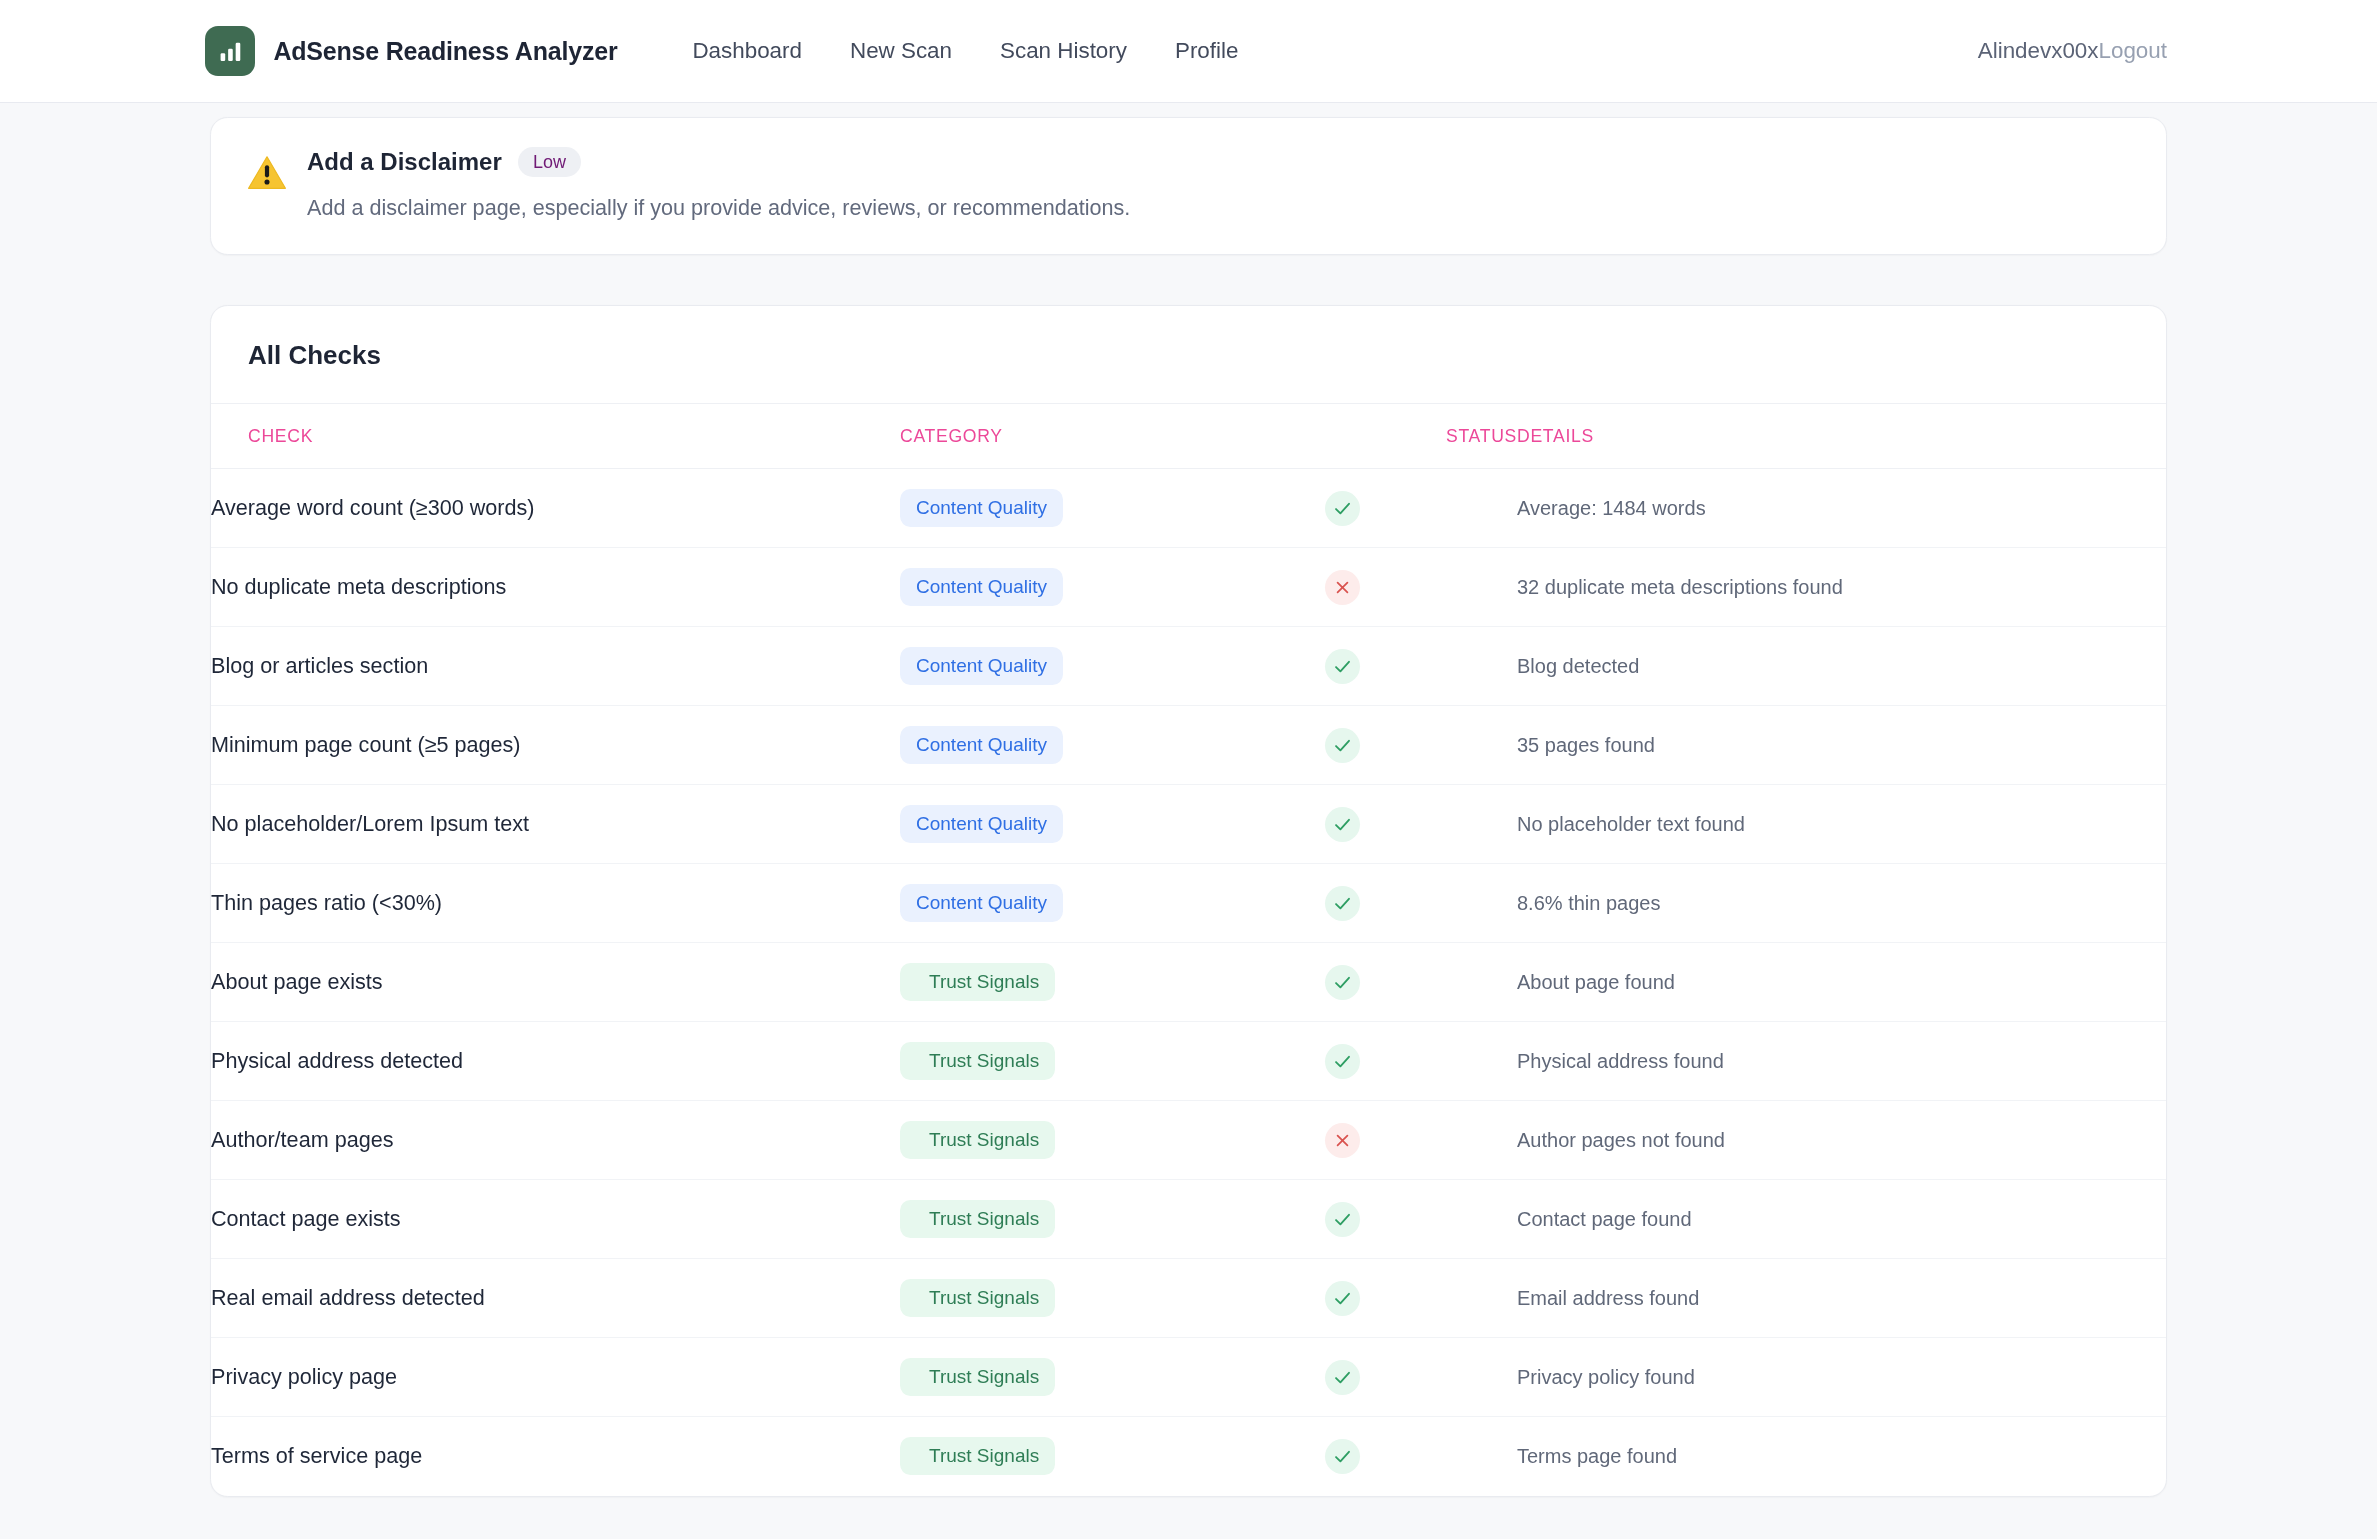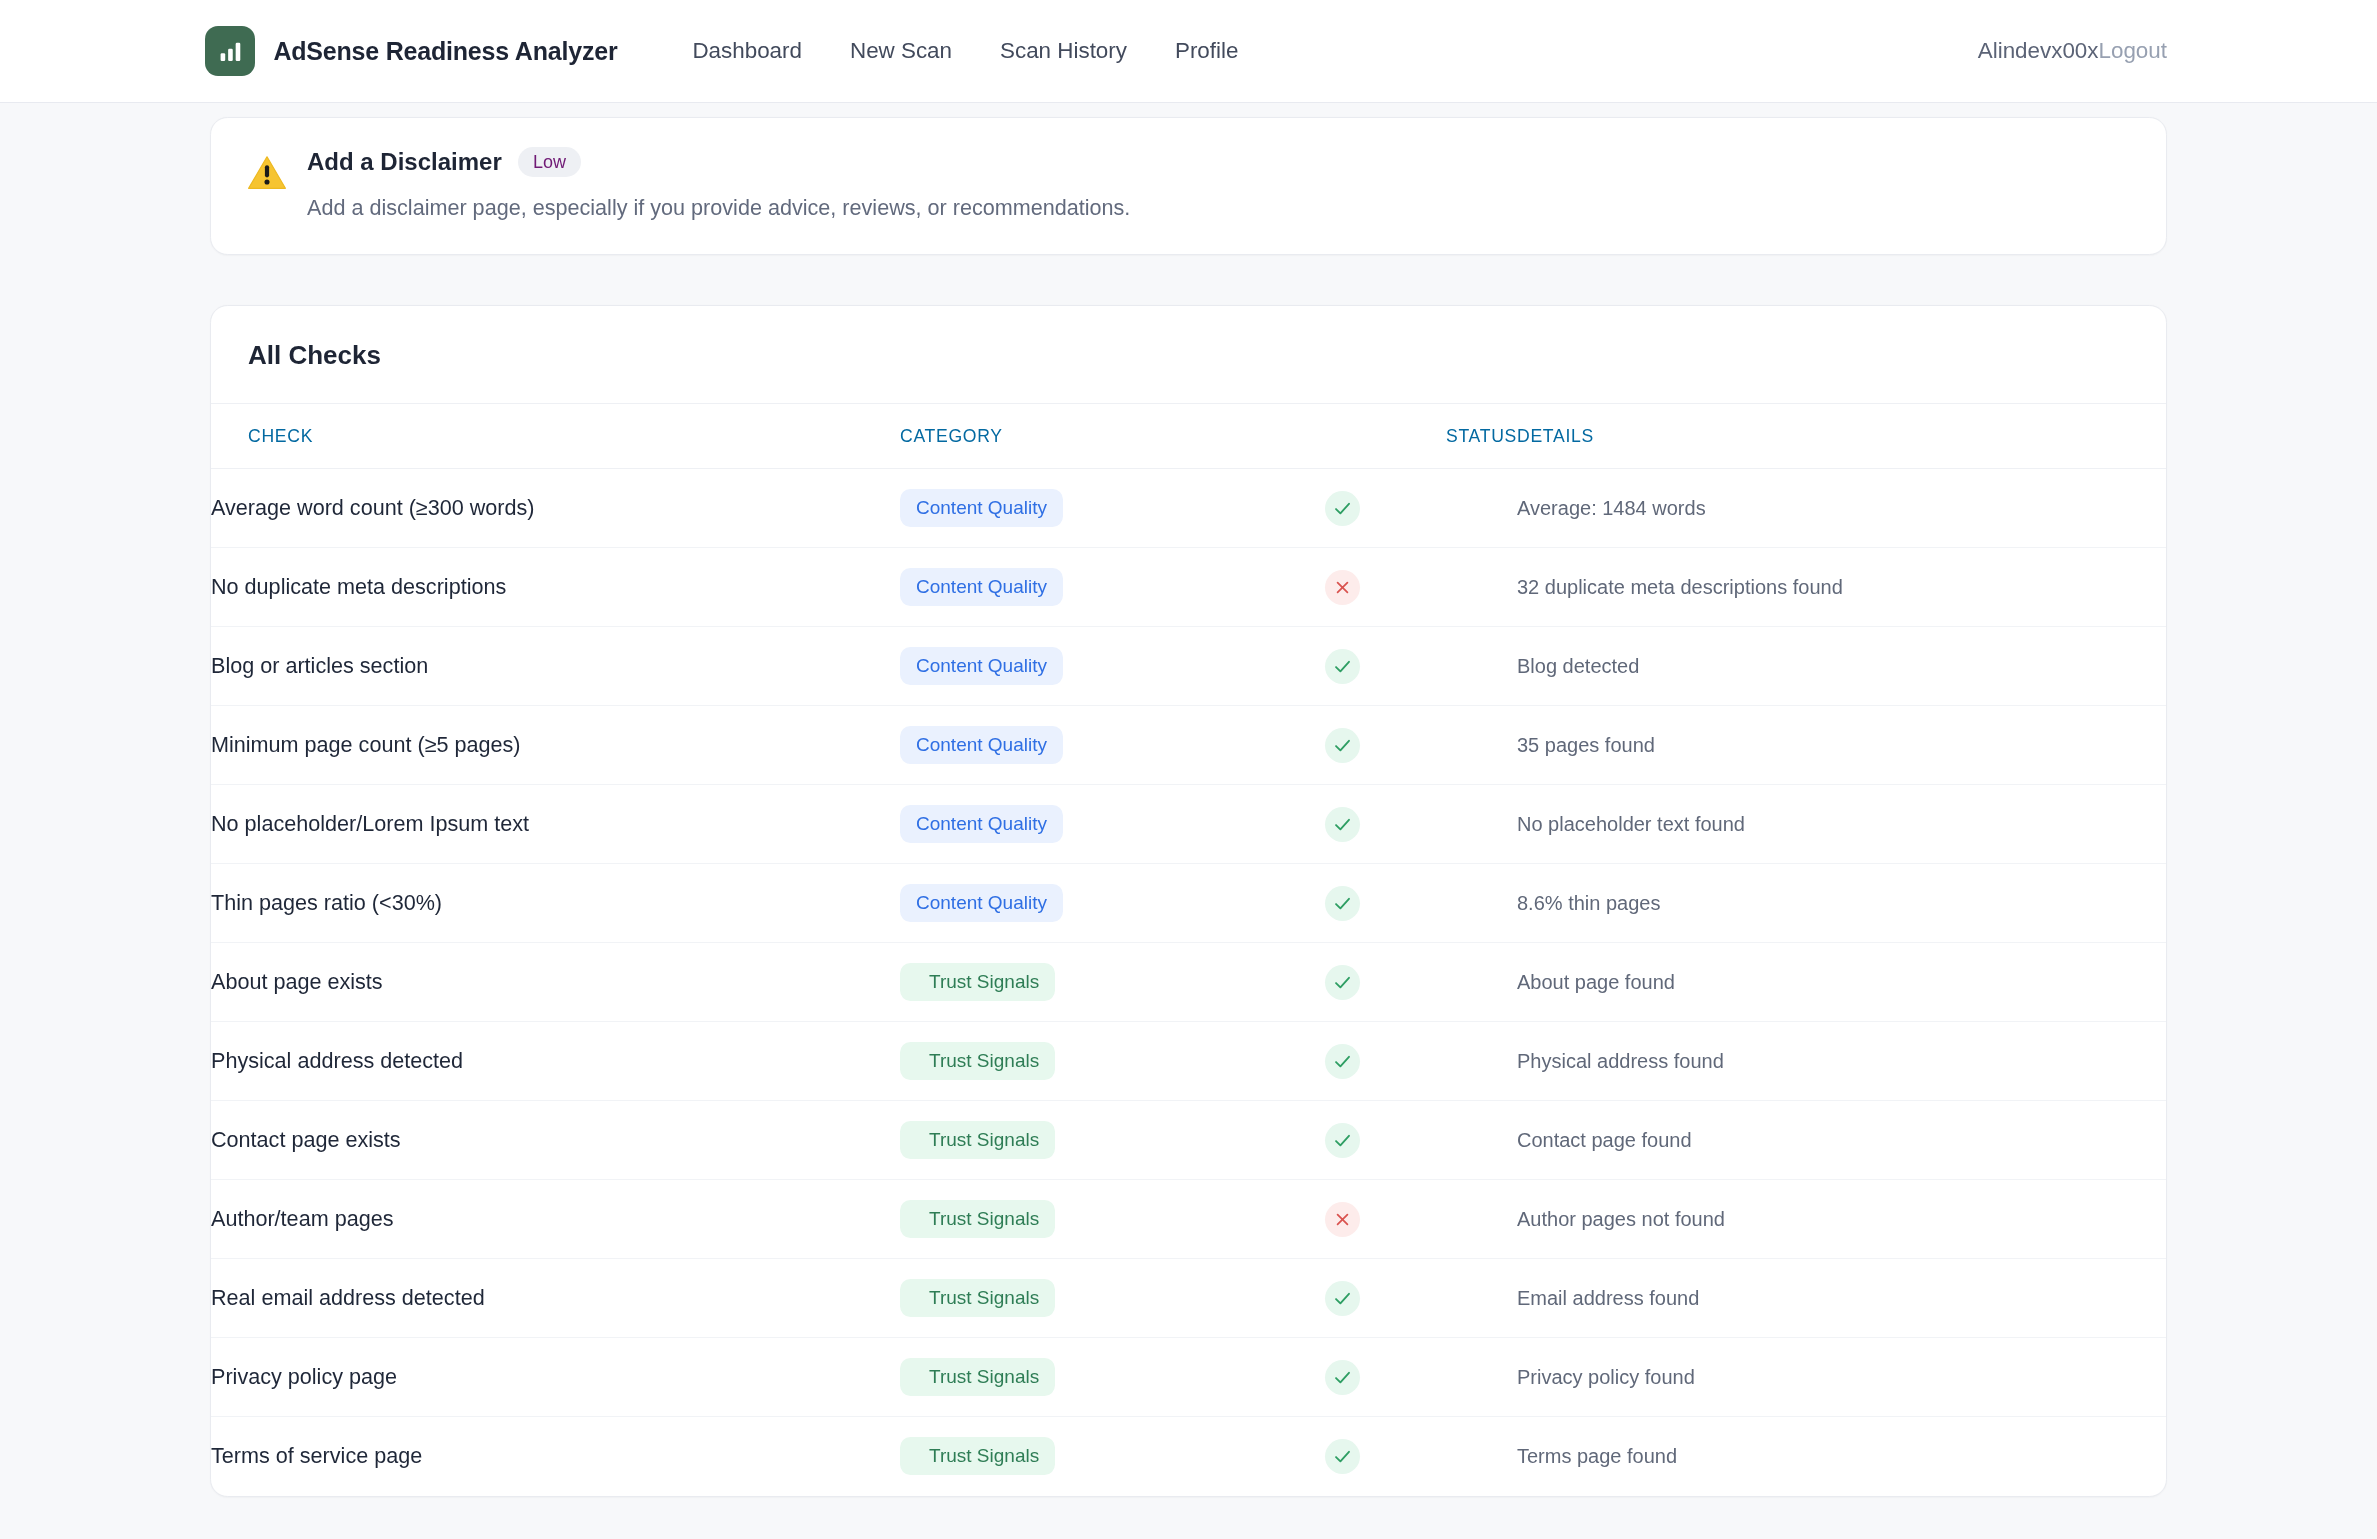--- a/index.html
+++ b/index.html
@@ -181,21 +181,21 @@
   table.checks col.c-check    { width: 689px; }
   table.checks col.c-category { width: 425px; }
   table.checks col.c-status   { width: 192px; }
   table.checks col.c-details  { width: auto; }
 
   table.checks thead th {
     text-align: left;
     font-size: 17.6px;
     font-weight: normal;
     letter-spacing: 0.7px;
-    color: #0369a1;
+    color: #ec4899;
     padding: 22.4px 0 21px 0;
     border-bottom: 1.6px solid #eef0f4;
   }
 
   table.checks thead th.h-check    { padding-left: 37px; }
   table.checks thead th.h-status   { text-align: right; padding-left: 11.2px; }
 
   table.checks tbody td {
     padding: 0;
     border-bottom: 1.6px solid #f1f3f6;
@@ -388,40 +388,40 @@
             <td class="cell-check">Physical address detected</td>
             <td class="cell-category"><span class="badge trust-signals">Trust Signals</span></td>
             <td class="cell-status"><span class="status-icon pass">
                 <svg width="21" height="21" viewBox="0 0 24 24" fill="none">
                   <path d="M4.6 12.6 L9.6 17.6 L19.4 6.6" stroke="#2e9e63" stroke-width="2.1" stroke-linecap="round" stroke-linejoin="round"></path>
                 </svg>
               </span></td>
             <td class="cell-details">Physical address found</td>
           </tr>
           <tr>
-            <td class="cell-check">Contact page exists</td>
-            <td class="cell-category"><span class="badge trust-signals">Trust Signals</span></td>
-            <td class="cell-status"><span class="status-icon pass">
-                <svg width="21" height="21" viewBox="0 0 24 24" fill="none">
-                  <path d="M4.6 12.6 L9.6 17.6 L19.4 6.6" stroke="#2e9e63" stroke-width="2.1" stroke-linecap="round" stroke-linejoin="round"></path>
-                </svg>
-              </span></td>
-            <td class="cell-details">Contact page found</td>
-          </tr>
-          <tr>
             <td class="cell-check">Author/team pages</td>
             <td class="cell-category"><span class="badge trust-signals">Trust Signals</span></td>
             <td class="cell-status"><span class="status-icon fail">
                 <svg width="19" height="19" viewBox="0 0 24 24" fill="none">
                   <path d="M5.8 5.8 L18.2 18.2 M18.2 5.8 L5.8 18.2" stroke="#d9534f" stroke-width="2.2" stroke-linecap="round"></path>
                 </svg>
               </span></td>
             <td class="cell-details">Author pages not found</td>
           </tr>
           <tr>
+            <td class="cell-check">Contact page exists</td>
+            <td class="cell-category"><span class="badge trust-signals">Trust Signals</span></td>
+            <td class="cell-status"><span class="status-icon pass">
+                <svg width="21" height="21" viewBox="0 0 24 24" fill="none">
+                  <path d="M4.6 12.6 L9.6 17.6 L19.4 6.6" stroke="#2e9e63" stroke-width="2.1" stroke-linecap="round" stroke-linejoin="round"></path>
+                </svg>
+              </span></td>
+            <td class="cell-details">Contact page found</td>
+          </tr>
+          <tr>
             <td class="cell-check">Real email address detected</td>
             <td class="cell-category"><span class="badge trust-signals">Trust Signals</span></td>
             <td class="cell-status"><span class="status-icon pass">
                 <svg width="21" height="21" viewBox="0 0 24 24" fill="none">
                   <path d="M4.6 12.6 L9.6 17.6 L19.4 6.6" stroke="#2e9e63" stroke-width="2.1" stroke-linecap="round" stroke-linejoin="round"></path>
                 </svg>
               </span></td>
             <td class="cell-details">Email address found</td>
           </tr>
           <tr>

